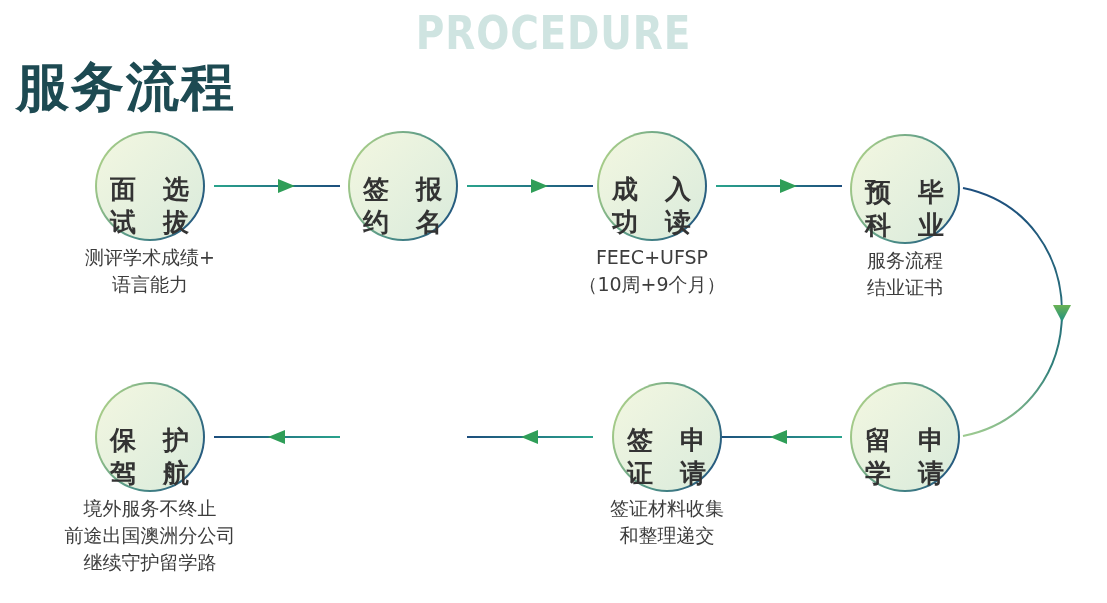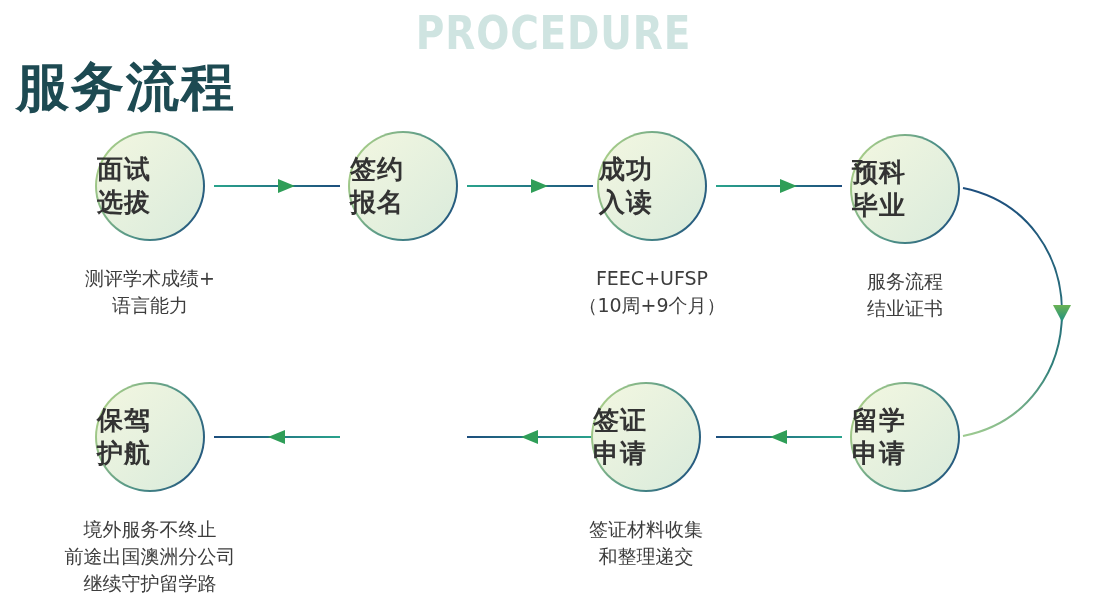--- a/index.html
+++ b/index.html
@@ -22,27 +22,27 @@
   .node { position:absolute; width:220px; text-align:center; z-index:2; }
   .circle {
     width:110px; height:110px; margin:0 auto; border-radius:50%;
     padding:2px; box-sizing:border-box;
     background:linear-gradient(115deg, var(--circle_border_light) 5%,
                var(--circle_border_mid) 55%, var(--line_navy) 95%);
   }
   .circle-inner {
     width:100%; height:100%; border-radius:50%;
     background:linear-gradient(135deg, var(--circle_fill_light) 15%, var(--circle_fill_dark) 90%);
-    display:flex; flex-direction:column; justify-content:center; align-items:flex-start;
+    display:flex; flex-direction:row; justify-content:center; align-items:flex-end;
   }
   .nlabel {
     font-size:26px; line-height:33px; font-weight:bold;
     letter-spacing:1px; color:var(--label_text);
   }
-  .desc { margin-top:24px; font-size:19px; line-height:27px; color:var(--desc_text); }
+  .desc { margin-top:3px; font-size:19px; line-height:27px; color:var(--desc_text); }
   
   .arrow { position:absolute; width:126px; height:14px; z-index:1; }
   .shaft { position:absolute; left:0; right:0; top:6px; height:2px; }
   .arrow-right .shaft { background:linear-gradient(to right, var(--line_teal), var(--line_navy)); }
   .arrow-left  .shaft { background:linear-gradient(to right, var(--line_navy), var(--line_teal)); }
   .head {
     position:absolute; top:0; width:0; height:0;
     border-top:7px solid transparent; border-bottom:7px solid transparent;
   }
   .arrow-right .head { left:64px; border-left:17px solid var(--arrow_green); }
@@ -108,21 +108,21 @@
 
   <div class="node" style="left:795px;top:382px">
     <div class="circle">
       <div class="circle-inner">
         <div class="nlabel">留学</div>
         <div class="nlabel">申请</div>
       </div>
     </div>
   </div>
 
-  <div class="node" style="left:536px;top:382px">
+  <div class="node" style="left:557px;top:382px">
     <div class="circle">
       <div class="circle-inner">
         <div class="nlabel">签证</div>
         <div class="nlabel">申请</div>
       </div>
     </div>
     <div class="desc">
       <div>签证材料收集</div>
       <div>和整理递交</div>
     </div>

